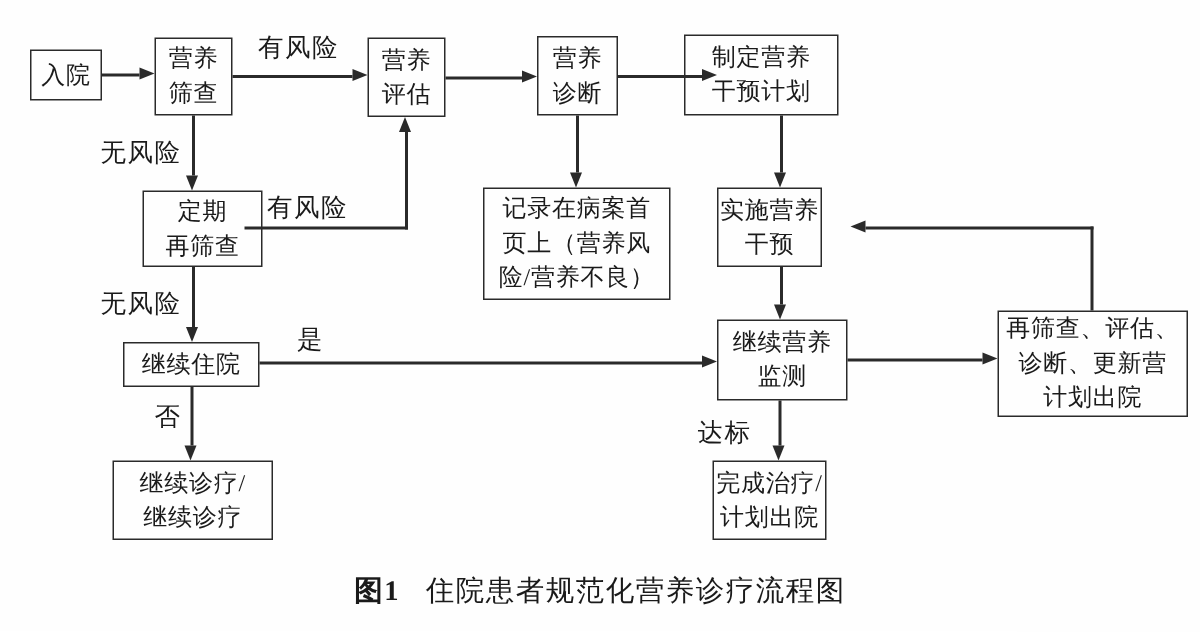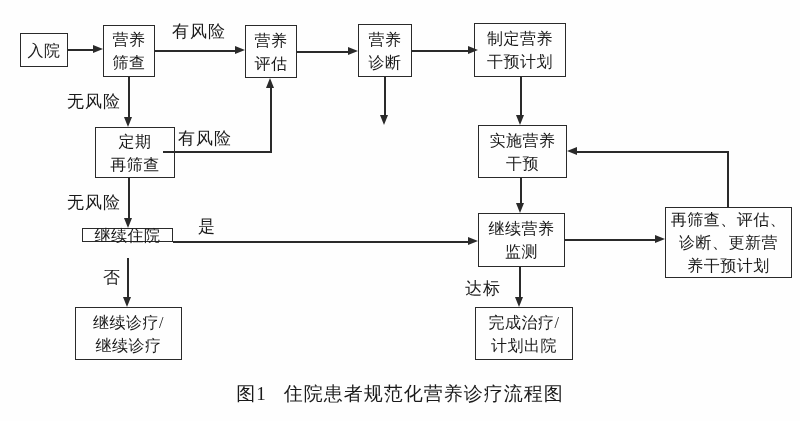--- a/index.html
+++ b/index.html
@@ -14,49 +14,52 @@
   }
   .hl{position:absolute;height:1.5px;background:#2a2a2a;}
   .vl{position:absolute;width:1.5px;background:#2a2a2a;}
   .ah{position:absolute;width:0;height:0;}
   .ah-r{border-top:4.5px solid transparent;border-bottom:4.5px solid transparent;border-left:10px solid #2a2a2a;}
   .ah-l{border-top:4.5px solid transparent;border-bottom:4.5px solid transparent;border-right:10px solid #2a2a2a;}
   .ah-d{border-left:4.5px solid transparent;border-right:4.5px solid transparent;border-top:10px solid #2a2a2a;}
   .ah-u{border-left:4.5px solid transparent;border-right:4.5px solid transparent;border-bottom:10px solid #2a2a2a;}
   .elabel{position:absolute;font-size:17px;white-space:nowrap;letter-spacing:1px;}
   .caption{position:absolute;left:0;top:381px;width:100%;text-align:center;font-size:19px;letter-spacing:1px;}
-  .caption .prefix{font-weight:normal;margin-right:0.9em;}
+  .caption .prefix{font-weight:bold;margin-right:0.9em;}
 </style>
 </head>
 <body>
 
 <div class="canvas">
 
   <div class="node" style="left:20px;top:33px;width:48px;height:34px">入院</div>
   <div class="node" style="left:103px;top:25px;width:52px;height:52px">营养
 筛查</div>
   <div class="node" style="left:245px;top:25px;width:52px;height:53px">营养
 评估</div>
   <div class="node" style="left:358px;top:24px;width:54px;height:53px">营养
 诊断</div>
-  <div class="node" style="left:474px;top:23px;width:92px;height:54px">制定营养
+  <div class="node" style="left:456px;top:23px;width:103px;height:54px">制定营养
 干预计划</div>
-  <div class="node" style="left:478px;top:125px;width:89px;height:53px">实施营养
+  <div class="node" style="left:322px;top:125px;width:125px;height:75px">记录在病案首
+页上（营养风
+险/营养不良）</div>
+  <div class="node" style="left:478px;top:125px;width:70px;height:53px">实施营养
 干预</div>
   <div class="node" style="left:95px;top:127px;width:80px;height:51px">定期
 再筛查</div>
-  <div class="node" style="left:82px;top:228px;width:91px;height:14px">继续住院</div>
+  <div class="node" style="left:82px;top:228px;width:91px;height:30px">继续住院</div>
   <div class="node" style="left:75px;top:307px;width:107px;height:53px">继续诊疗/
 继续诊疗</div>
   <div class="node" style="left:478px;top:213px;width:87px;height:54px">继续营养
 监测</div>
   <div class="node" style="left:665px;top:207px;width:127px;height:71px">再筛查、评估、
 诊断、更新营
-养干预计划</div>
-  <div class="node" style="left:475px;top:307px;width:98px;height:53px">完成治疗/
+计划出院</div>
+  <div class="node" style="left:475px;top:307px;width:76px;height:53px">完成治疗/
 计划出院</div>
 
   <div class="hl" style="left:68px;top:49px;width:25px"></div>
   <div class="ah ah-r" style="left:93px;top:45px"></div>
 
   <div class="hl" style="left:155px;top:50px;width:80px"></div>
   <div class="ah ah-r" style="left:235px;top:46px"></div>
 
   <div class="hl" style="left:297px;top:51px;width:51px"></div>
   <div class="ah ah-r" style="left:348px;top:47px"></div>

